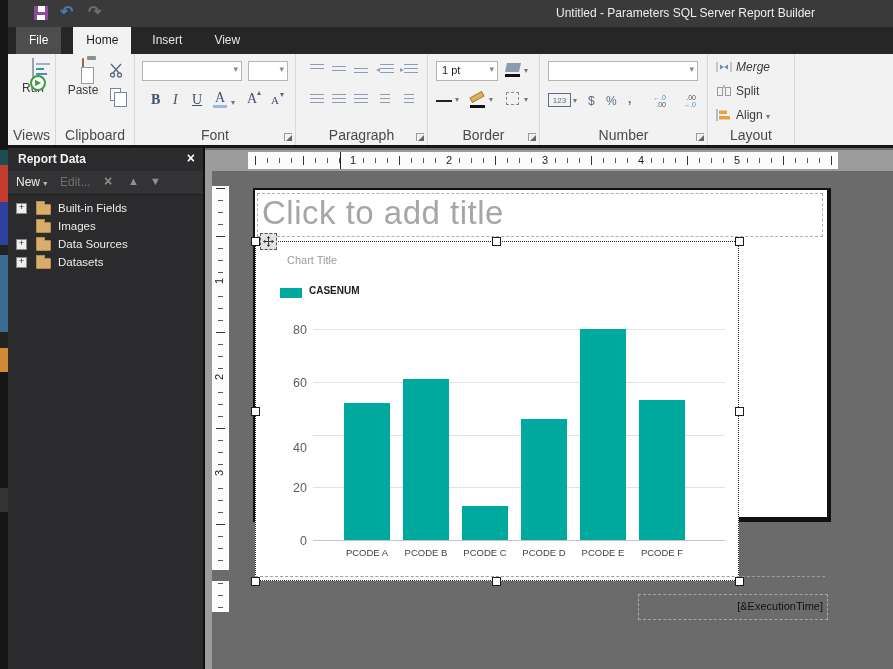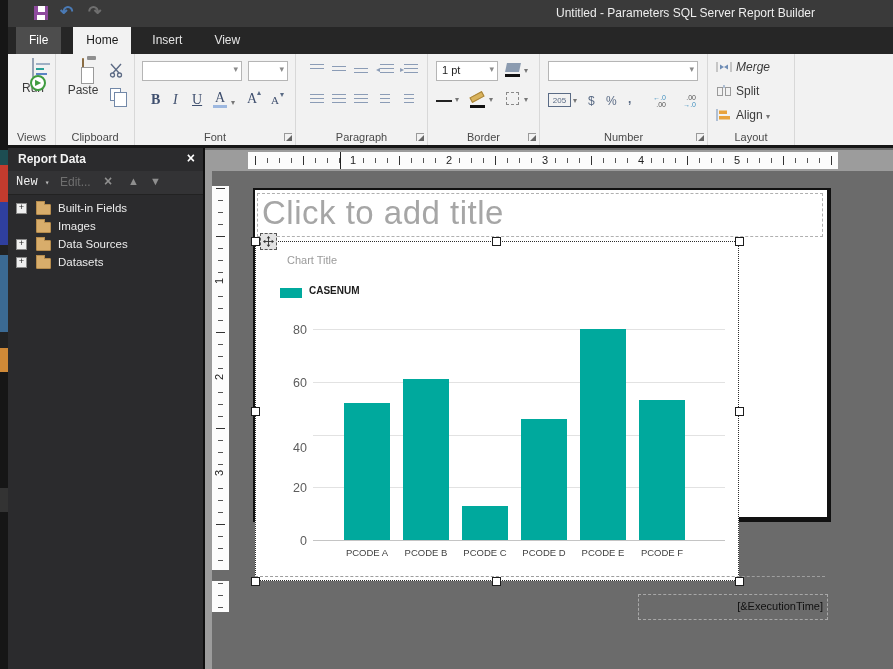--- a/index.html
+++ b/index.html
@@ -24,21 +24,21 @@
   .tabrow { position:absolute; left:8px; top:27px; width:885px; height:27px; background:#262626; display:flex;text-align:center; }
   .tab { height:27px; line-height:27px; padding:0 13px; font-size:12px; color:#e4e4e4; cursor:default; }
   .tab:first-child { margin-left:8px; background:#4d4d4d; color:#fff; margin-right:12px; }
   .tab.active { background:#f2f2f2; color:#1a1a1a; margin-right:8px; }
   .tab:nth-child(3){ margin-right:6px; }
 
   
   .ribbon { position:absolute; left:8px; top:54px; width:885px; height:94px; background:#f2f2f2;
             border-bottom:3px solid #161616; }
   .rgroup { position:absolute; top:0; height:91px; border-right:1px solid #d8d8d8; }
-  .glabel { position:absolute; bottom:2px; left:0; right:0; text-align:center; font-size:11px; color:#4a4a4a; }
+  .glabel { position:absolute; bottom:2px; left:0; right:0; text-align:center; font-size:14px; color:#4a4a4a; }
   .launcher { position:absolute; right:3px; bottom:4px; width:8px; height:8px;
               border-left:1px solid #9a9a9a; border-top:1px solid #9a9a9a; }
   .launcher::after { content:""; position:absolute; right:0; bottom:0; border:3px solid transparent;
                      border-right-color:#666; border-bottom-color:#666; }
 
   
   .run-btn { position:absolute; left:8px; top:5px; width:34px; height:58px; text-align:center; cursor:default; }
   .run-doc { position:relative; margin:0 auto; width:24px; height:28px; background:#fff; border:1px solid #97a3b5; }
   .run-doc i { position:absolute; display:block; height:2px; }
   .run-play { position:absolute; left:14px; top:16px; width:16px; height:16px; border-radius:50%;
@@ -90,21 +90,21 @@
   .lay-row svg { vertical-align:-2px; margin-right:4px; }
 
   
   .rdpanel { position:absolute; left:8px; top:148px; width:197px; height:521px; background:#2b2b2d;
              border-right:2px solid #0f0f0f; }
   .rd-header { position:absolute; top:0; left:0; right:0; height:23px; }
   .rd-title { position:absolute; left:10px; top:4px; font-size:12px; font-weight:bold; color:#f2f2f2; }
   .rd-close { position:absolute; right:8px; top:2px; font-size:14px; font-weight:bold; color:#fff; cursor:default; }
   .rd-toolbar { position:absolute; top:23px; left:0; right:0; height:24px; background:#333335;
                 border-bottom:1px solid #222; font-size:12px; }
-  .rd-new { position:absolute; left:8px; top:4px; color:#f0f0f0; cursor:default;font-family:Liberation Mono, monospace; }
+  .rd-new { position:absolute; left:8px; top:4px; color:#f0f0f0; cursor:default; }
   .rd-new .tiny-caret{ color:#bbb; }
   .rd-edit { position:absolute; left:52px; top:4px; color:#6f6f6f; cursor:default; }
   .rd-del { position:absolute; left:96px; top:2px; color:#8f8f8f; font-weight:bold; font-size:14px; cursor:default; }
   .rd-up { position:absolute; left:120px; top:4px; color:#8f8f8f; font-size:11px; cursor:default; }
   .rd-down { position:absolute; left:142px; top:4px; color:#8f8f8f; font-size:11px; cursor:default; }
   .rd-tree { position:absolute; top:52px; left:0; right:0; }
   .tree-row { position:relative; height:18px; cursor:default; }
   .expander { position:absolute; left:8px; top:3px; width:11px; height:11px; background:#efefef;
               border:1px solid #8a8a8a; font-size:9px; line-height:9px; text-align:center; color:#222;
               font-family:"Liberation Mono", monospace; }
@@ -275,21 +275,21 @@
       <span class="bgrid" style="left:78px;top:38px;"></span>
       <span class="tiny-caret" style="position:absolute;left:96px;top:41px;">▾</span>
       <span class="launcher"></span>
       <div class="glabel">Border</div>
     </div>
 
     <div class="rgroup" style="left:532px;width:168px;">
       <span class="combo" style="left:8px;top:7px;width:150px;height:20px;">
         <span class="chev">▾</span>
       </span>
-      <span class="g123" style="left:8px;top:39px;">205</span>
+      <span class="g123" style="left:8px;top:39px;">123</span>
       <span class="tiny-caret" style="position:absolute;left:33px;top:42px;">▾</span>
       <span class="numglyph" style="left:48px;top:40px;">$</span>
       <span class="numglyph" style="left:66px;top:40px;">%</span>
       <span class="numglyph" style="left:88px;top:38px;font-weight:bold;">,</span>
       <span class="dec" style="left:104px;top:40px;width:22px;">
         <b>←.0</b><br><span>.00</span>
       </span>
       <span class="dec" style="left:134px;top:40px;width:22px;">
         <span>.00</span><br><b>→.0</b>
       </span>

